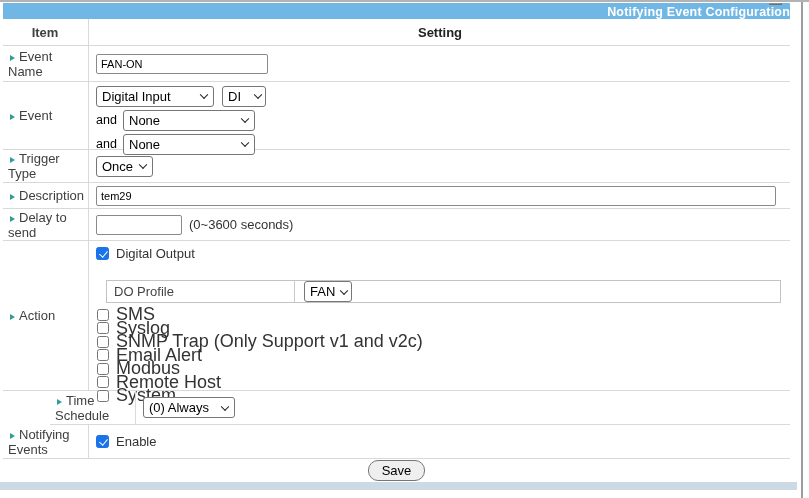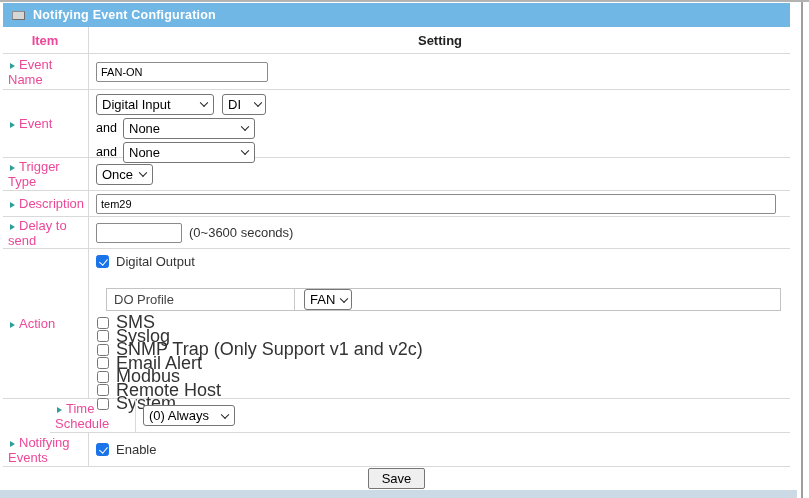--- a/index.html
+++ b/index.html
@@ -14,40 +14,40 @@
     border-top:2px solid #b3b3b3; background:#fff;
   }
   .right-line {
     position:absolute; top:0; right:6px; width:2px; height:496px;
     background:#9e9e9e;
   }
   .panel { position:absolute; left:3px; top:1px; width:787px; }
 
   
   .titlebar {
-    height:24px; background:var(--header-bg,#70b7e6);
-    display:flex; align-items:center; padding-left:9px;
+    height:16px; background:var(--header-bg,#70b7e6);
+    display:flex; align-items:flex-end; padding-left:9px;flex-direction:column;
   }
   .win-icon {
     display:inline-block; width:13px; height:9px;
     background:#d6d6d6; border:1px solid #8f8f8f;
     border-bottom-color:#6f6f6f; border-right-color:#6f6f6f;
     margin-right:8px;
   }
   .titlebar .title {
     color:#fff; font-weight:bold; font-size:12.5px; letter-spacing:.2px;
   }
 
   
   .tbl { background:#fff; }
   .row { display:flex; border-bottom:1px solid #d9d9d9; }
   .cItem {
     flex:0 0 86px; padding:3px 1px 3px 5px;
     border-right:1px solid #d9d9d9;
-    display:flex; align-items:center; color:#ec4899;
+    display:flex; align-items:center; color:#404040;
   }
   .cSet { flex:1; padding:2px 6px 2px 7px; display:flex; flex-direction:column; justify-content:center; }
   .row.head { height:27px; font-weight:bold; color:#222; }
   .row.head .cItem { justify-content:center; padding-left:0; }
   .row.head .cSet { align-items:center; }
   .tri {
     display:inline-block; width:0; height:0;
     border-left:5px solid var(--bullet,#2f9e9b);
     border-top:3.5px solid transparent; border-bottom:3.5px solid transparent;
     margin:0 4px 0 2px;
@@ -128,21 +128,21 @@
   .subtbl .sc1 {
     flex:0 0 188px; border-right:1px solid #c9c9c9;
     display:flex; align-items:center; padding-left:7px; color:#444;
   }
   .subtbl .sc2 { flex:1; display:flex; align-items:flex-start; padding-left:9px; }
 
   
   .save-row { height:23px; display:flex; align-items:center; justify-content:center; }
   .save-btn {
     font-family:inherit; font-size:13px; color:#000;
-    background:#efefef; border:1px solid #767676; border-radius:2px;
+    background:#efefef; border:1px solid #767676; border-radius:10px;
     padding:1px 13px 2px; height:21px; cursor:pointer;
   }
   .bottom-bar { height:8px; background:var(--bottom-bar,#ccdae6); margin:0 -2px 0 -3px; width:797px; }
 </style>
 </head>
 <body>
 
 <div class="frame">
   <div class="right-line"></div>
 

